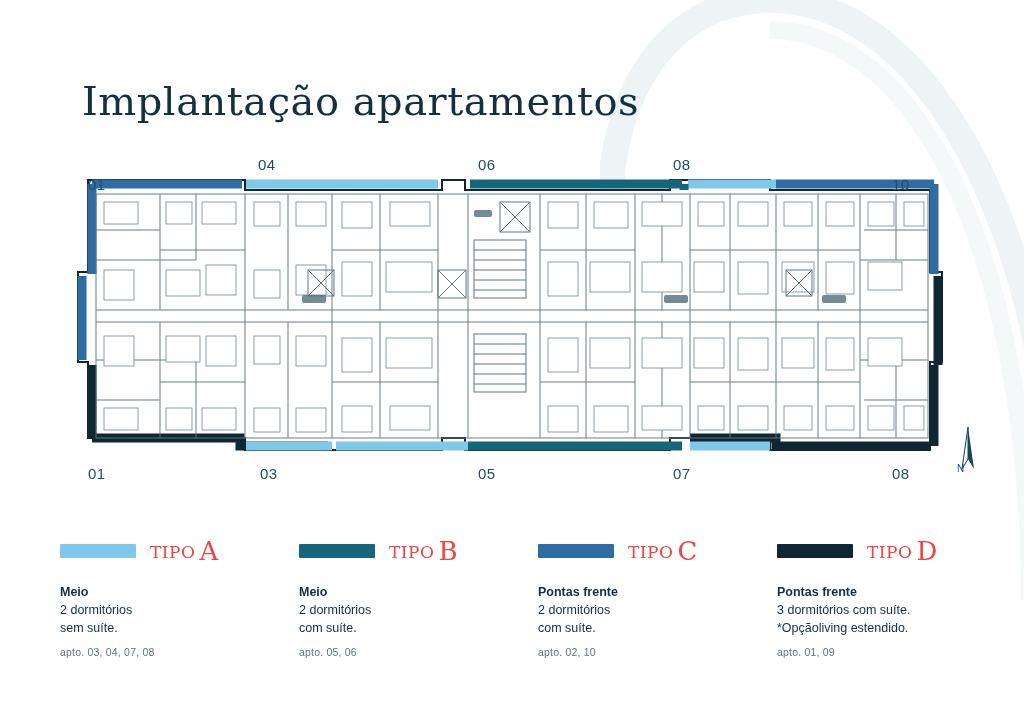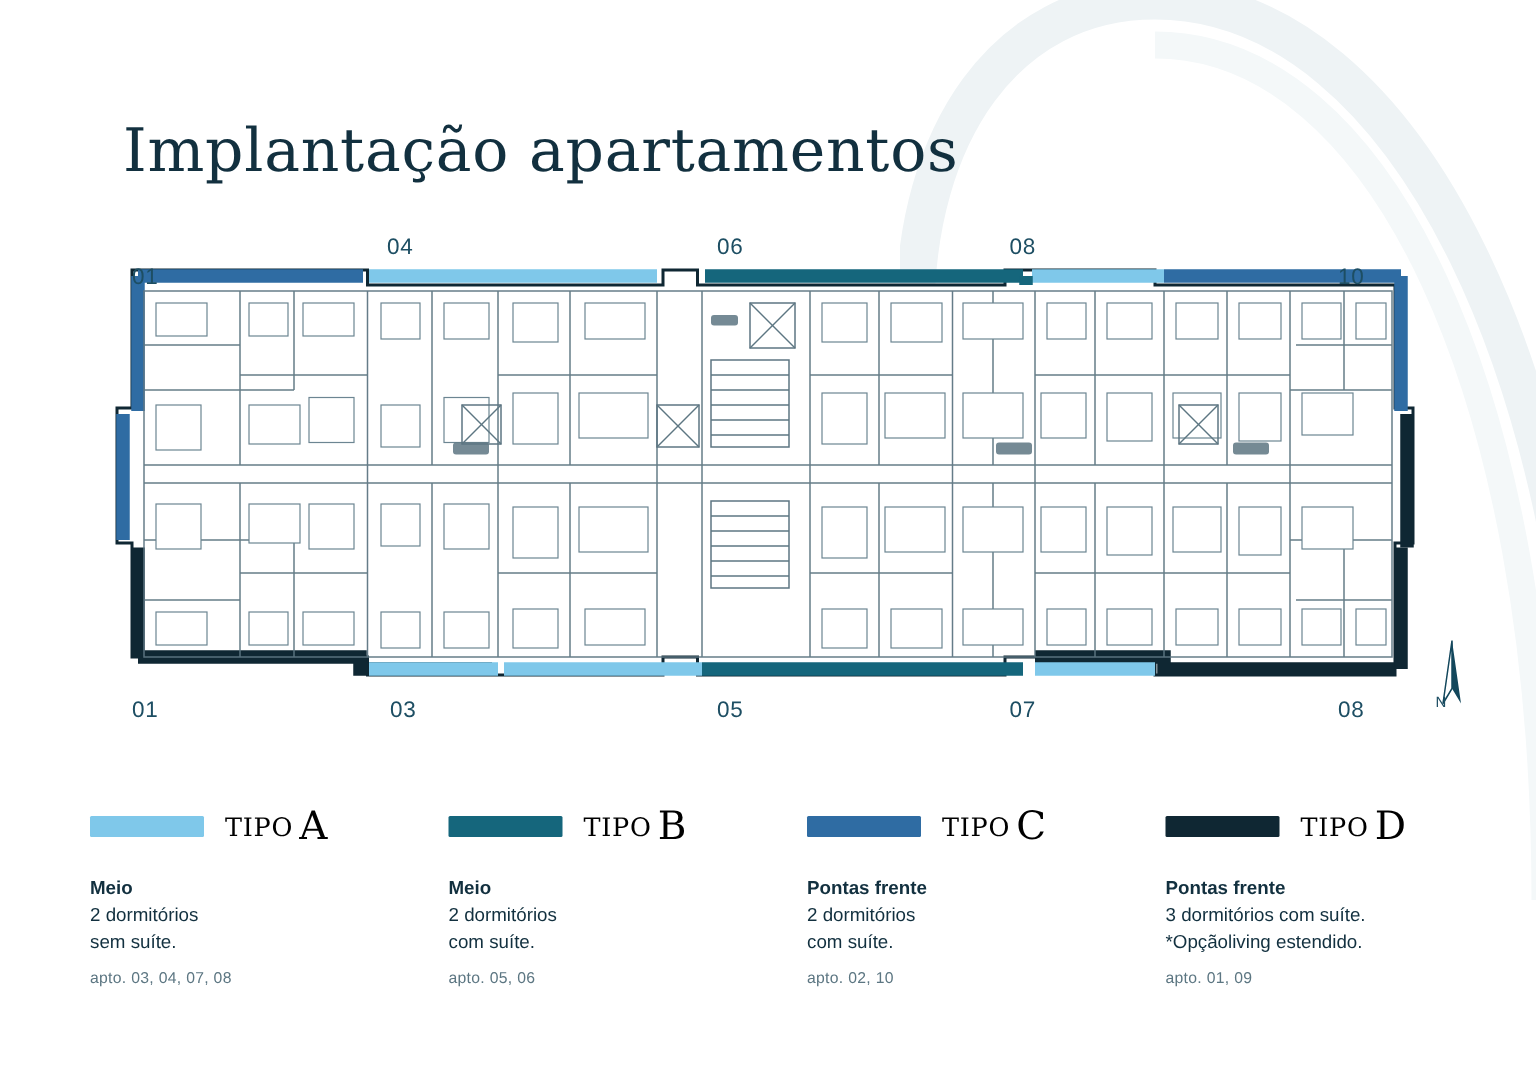--- a/index.html
+++ b/index.html
@@ -106,21 +106,21 @@
   .swatch {
     width: 76px;
     height: 14px;
     border-radius: 1px;
     flex: none;
   }
   .legend-type {
     margin-left: 14px;
     font-family: "DejaVu Serif", serif;
     font-size: 17px;
-    color: #000000;
+    color: #ef4444;
     letter-spacing: .5px;
     white-space: nowrap;
   }
   .legend-type .big {
     font-size: 26px;
     line-height: 1;
     vertical-align: -2px;
     margin-left: 4px;
   }
   .legend-body {

